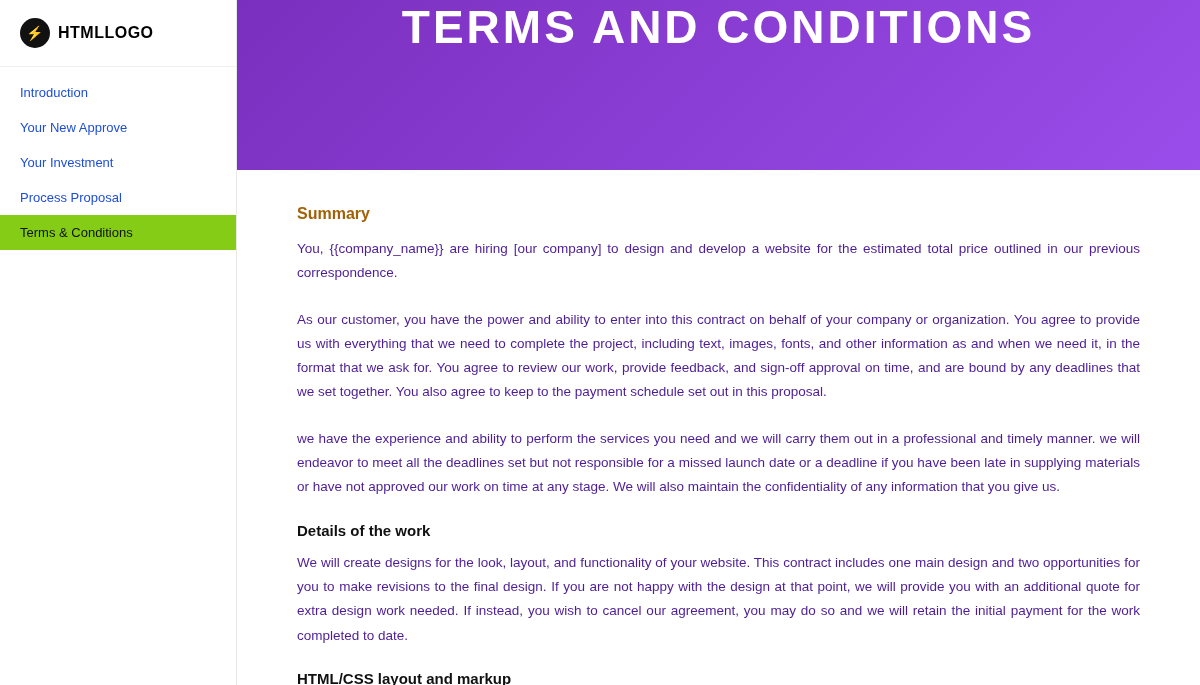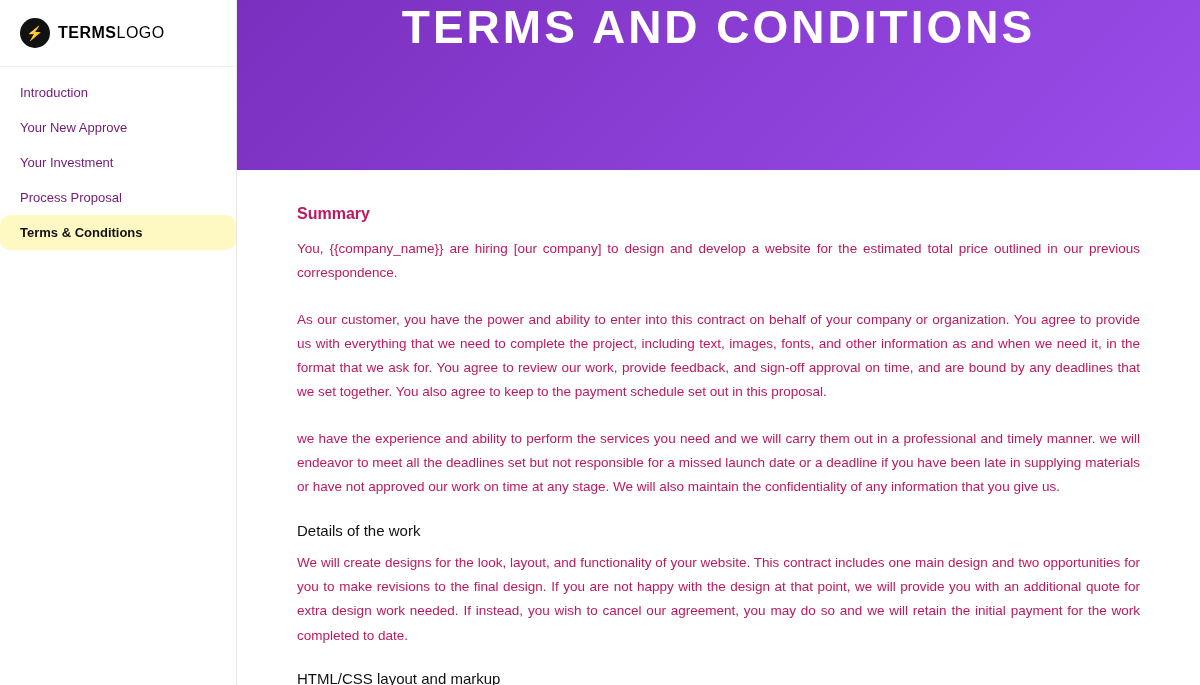--- a/index.html
+++ b/index.html
@@ -45,43 +45,42 @@
       flex-shrink: 0;
     }
 
     .logo-text {
       font-size: 16px;
       font-weight: 700;
       letter-spacing: 0.5px;
     }
 
     .logo-text strong {
-      font-weight: 400;
+      font-weight: 700;
     }
 
     .nav-list {
       list-style: none;
       padding: 8px 0;
       flex: 1;
     }
 
     .nav-list li a {
       display: block;
       padding: 10px 20px;
       font-size: 13px;
-      color: #701a75;
+      color: #1d4ed8;
       text-decoration: none;
       cursor: pointer;
     }
 
     .nav-list li.active a {
-      background: #fef9c3;
-      font-weight: 700;
+      background: #84cc16;
+      font-weight: 400;
       color: #111;
-      border-radius: 10px;
     }
 
     
     .main-content {
       flex: 1;
       display: flex;
       flex-direction: column;
       overflow-y: auto;
       height: 100%;
     }
@@ -105,48 +104,48 @@
     }
 
     .content-area {
       padding: 35px 60px 60px 60px;
       flex: 1;
     }
 
     .section-heading {
       font-size: 16px;
       font-weight: 700;
-      color: #be185d;
+      color: #a16207;
       margin-bottom: 14px;
     }
 
     .content-para {
       font-size: 13.5px;
       line-height: 1.8;
-      color: #be185d;
+      color: #4c1d95;
       text-align: justify;
       margin-bottom: 22px;
     }
 
     .sub-heading {
       font-size: 15px;
-      font-weight: 400;
+      font-weight: 700;
       color: #111;
       margin-bottom: 12px;
       margin-top: 10px;
     }
   </style>
 </head>
 <body>
 
 <aside class="sidebar">
   <div class="logo-area">
     <div class="logo-icon">⚡</div>
     <div class="logo-text">
-      <span>TERMS</span><strong>LOGO</strong>
+      <span>HTML</span><strong>LOGO</strong>
     </div>
   </div>
   <ul class="nav-list">
     <li>
       <a>Introduction</a>
     </li>
     <li>
       <a>Your New Approve</a>
     </li>
     <li>

